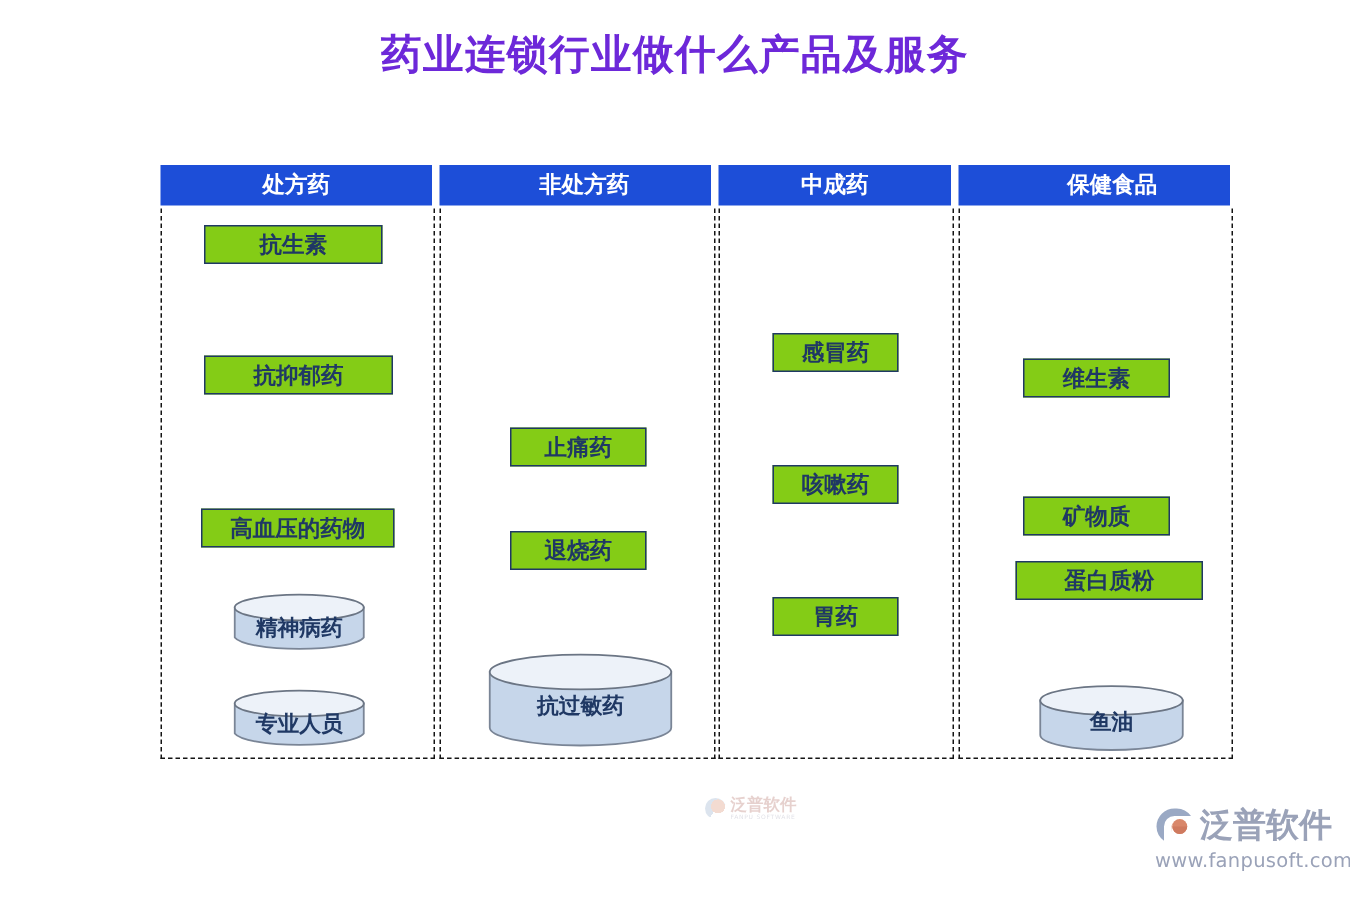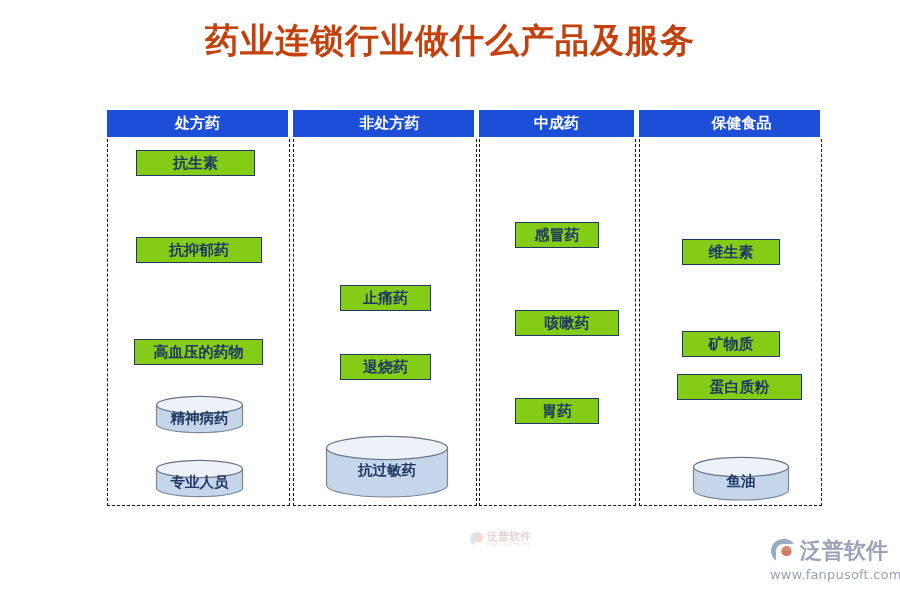--- a/index.html
+++ b/index.html
@@ -16,23 +16,23 @@
     width: 900px; height: 600px;
     background: #ffffff;
   }
 
   
   #title {
     position: absolute;
     left: 0; top: 18px;
     width: 900px;
     text-align: center;
-    font-size: 34px;
-    font-weight: bold;
-    color: #c2410c;
+    font-size: 27px;
+    font-weight: bold;
+    color: #6d28d9;
     letter-spacing: 1px;
     white-space: nowrap;
   }
 
   
   #diagram {
     position: absolute;
     left: 107px; top: 110px;
     width: 713px; height: 396px;
   }
@@ -210,21 +210,21 @@
         <svg width="124" height="66" viewBox="0 0 124 66">
           <path d="M1.5 13 L1.5 50 A60.5 12 0 0 0 122.5 50 L122.5 13 Z" fill="#C6D6EA" stroke="#7a8596" stroke-width="1.2"></path>
           <ellipse cx="62" cy="13" rx="60.5" ry="11.6" fill="#EDF2F9" stroke="#6b7584" stroke-width="1.2"></ellipse>
         </svg>
         <div class="cyl-label" style="top:26px;">抗过敏药</div>
       </div>
     </div>
 
     <div class="lane" style="left:372px; width:157px;">
       <div class="node" style="left:35px; top:83px;  width:84px;">感冒药</div>
-      <div class="node" style="left:35px; top:171px; width:104px;">咳嗽药</div>
+      <div class="node" style="left:35px; top:171px; width:84px;">咳嗽药</div>
       <div class="node" style="left:35px; top:259px; width:84px;">胃药</div>
     </div>
 
     <div class="lane" style="left:532px; width:183px;">
       <div class="node" style="left:42px; top:100px; width:98px;">维生素</div>
       <div class="node" style="left:42px; top:192px; width:98px;">矿物质</div>
       <div class="node" style="left:37px; top:235px; width:125px;">蛋白质粉</div>
 
       <div class="cyl" style="left:52px; top:317px; width:98px; height:46px;">
         <svg width="98" height="46" viewBox="0 0 98 46">

